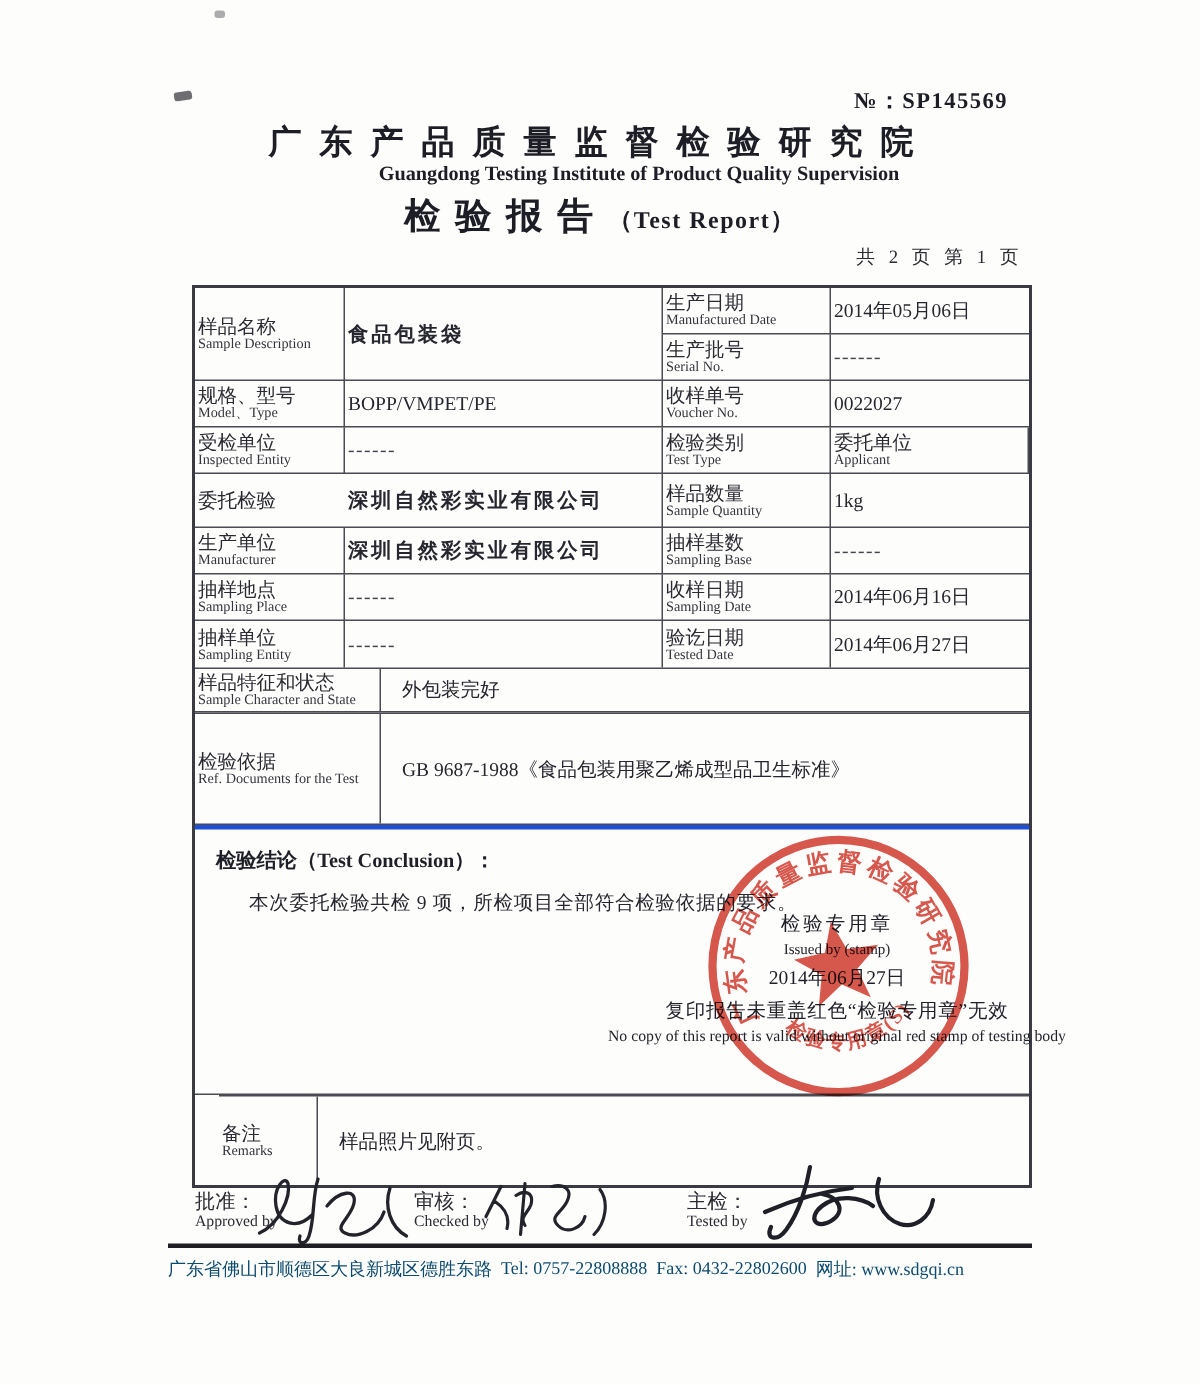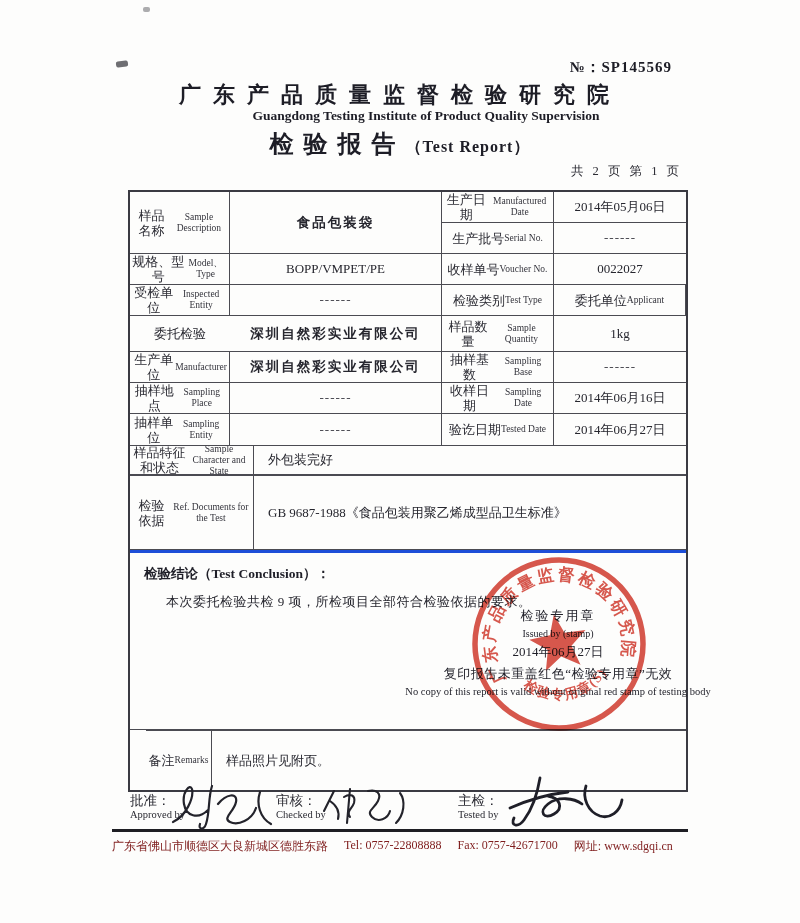--- a/index.html
+++ b/index.html
@@ -17,21 +17,21 @@
   .doc-title .cn{font-size:24px;letter-spacing:10px;}
   .doc-title .en{font-size:16px;letter-spacing:1px;}
   .page-info{position:absolute;top:163px;right:118px;font-size:12.5px;letter-spacing:3px;color:#2b2b33;}
   .artifact{position:absolute;background:#4a4a4f;}
   .artifact.a1{left:116px;top:61px;width:12px;height:6px;opacity:.8;transform:rotate(-8deg);border-radius:2px;}
   .artifact.a2{left:143px;top:7px;width:7px;height:5px;opacity:.45;border-radius:2px;}
   
   .tbl{position:absolute;left:128px;top:190px;width:556px;border:2px solid #3a3a42;background:transparent;box-sizing:content-box;}
   .sec{box-sizing:border-box;}
   .secA{display:grid;grid-template-columns:100px 212px 112px 1fr;grid-template-rows:31px 31px 31px 31px 36px 31px 31px 31px;}
-  .cell{box-sizing:border-box;display:flex;flex-direction:row;align-items:center;justify-content:center;text-align:center;overflow:hidden;padding:1px 2px;}
+  .cell{box-sizing:border-box;display:flex;flex-direction:column;align-items:flex-start;justify-content:center;text-align:center;overflow:hidden;padding:1px 2px;}
   .br{border-right:1px solid #4b4b52;}
   .bb{border-bottom:1px solid #4b4b52;}
   .lab .cn{font-size:13px;line-height:15px;color:#2b2b33;}
   .lab .en{font-size:9.5px;line-height:11px;color:#34343c;}
   .val{font-size:13px;color:#26262e;}
   .val.bold{font-weight:600;letter-spacing:2px;font-size:13.5px;}
   .val.dash{letter-spacing:1px;color:#44444c;}
   .rowflex{display:flex;border-bottom:1px solid #4b4b52;}
   .rowflex:last-child,.secE{border-bottom:none;margin-left:16px;}
   .secB{height:30px;}
@@ -51,21 +51,21 @@
   .issued .l4{font-size:13px;margin-top:4px;letter-spacing:.5px;}
   .issued .l5{font-size:10.5px;margin-top:3px;}
   .stamp{position:absolute;left:334px;top:-4px;width:190px;height:190px;opacity:.85;mix-blend-mode:multiply;pointer-events:none;}
   
   .signoff-label{position:absolute;text-align:left;color:#2b2b33;}
   .signoff-label .cn{font-size:13.5px;line-height:16px;}
   .signoff-label .en{font-size:10.5px;line-height:12px;}
   .sig{position:absolute;}
   
   .footer-rule{position:absolute;left:112px;top:829px;width:576px;height:3px;background:#1e1e24;}
-  .footer-line{position:absolute;left:112px;top:838px;width:600px;display:flex;gap:16px;font-size:12px;color:#7f1d1d;white-space:nowrap;}
+  .footer-line{position:absolute;left:112px;top:838px;width:600px;display:flex;gap:6px;font-size:12px;color:#0c4a6e;white-space:nowrap;}
 </style>
 </head>
 <body>
 
 <div class="page">
 
   <div class="artifact a1"></div>
   <div class="artifact a2"></div>
 
   <div class="report-no"><span>№：</span><span>SP145569</span></div>
@@ -237,17 +237,17 @@
     <div class="en">Tested by</div>
   </div>
   <svg class="sig" style="left:502px;top:774px;" width="130" height="60" viewBox="0 0 130 60">
     <path d="M8,34 C26,26 48,20 66,18 M38,4 C36,16 31,34 22,46 C16,54 8,52 12,44 M46,22 C58,24 62,34 52,40 C42,46 36,38 46,30 C56,22 72,24 80,30 M84,12 C80,24 86,38 98,42 C108,45 118,38 120,26" fill="none" stroke="#1f1f28" stroke-width="2.8" stroke-linecap="round"></path>
   </svg>
 
   <div class="footer-rule"></div>
   <div class="footer-line">
     <span>广东省佛山市顺德区大良新城区德胜东路</span>
     <span>Tel: 0757-22808888</span>
-    <span>Fax: 0757-42671700</span>
+    <span>Fax: 0432-22802600</span>
     <span>网址: www.sdgqi.cn</span>
   </div>
 
 </div>
 
 </body></html>

